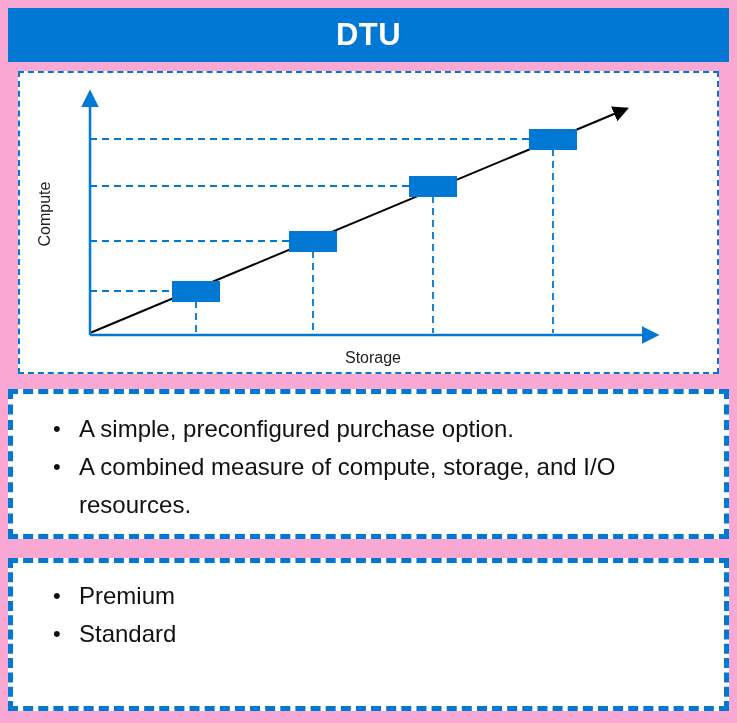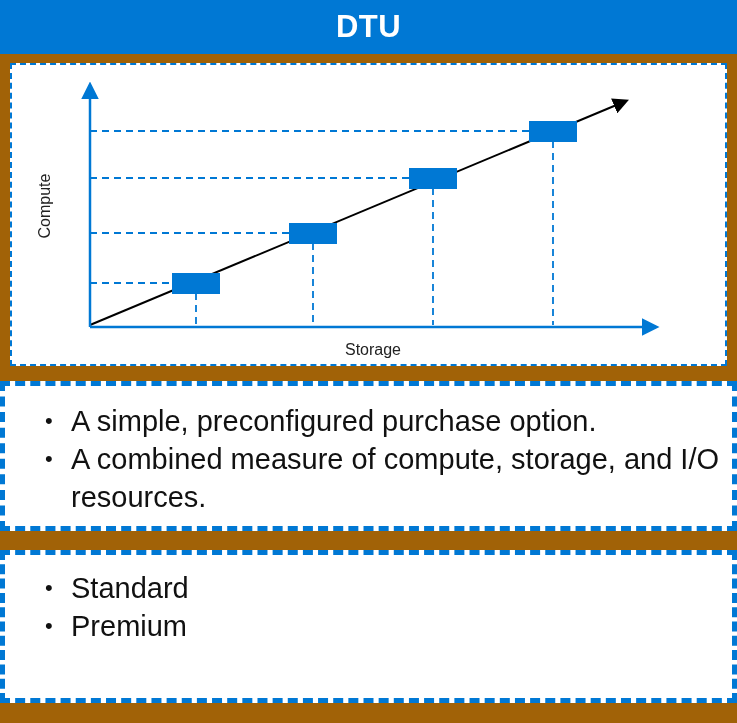--- a/index.html
+++ b/index.html
@@ -4,21 +4,22 @@
 <style>
   * { box-sizing: border-box; margin: 0; padding: 0; }
   html, body { background: #ffffff; }
   body {
     font-family: "Liberation Sans", sans-serif;
     color: #1a1a1a;
   }
   .page {
     width: 737px;
     height: 723px;
-    background: #a16207;
+    background: #f9a8d4;
+    padding: 8px;
     overflow: hidden;
   }
   .title-bar {
     height: 54px;
     background: var(--accent, #0078d4);
     display: flex;
     align-items: center;
     justify-content: center;
   }
   .title-bar .title {
@@ -40,21 +41,21 @@
     border: 5px dashed var(--accent, #0078d4);
     background: #ffffff;
     padding: 16px 10px 10px 10px;
   }
   .info-box.description { height: 150px; margin-bottom: 19px; }
   .info-box.tiers { height: 153px; padding-top: 14px; }
   .bullet-list { list-style: none; }
   .bullet-list li {
     position: relative;
     padding-left: 56px;
-    font-size: 29px;
+    font-size: 24px;
     line-height: 38px;
     color: #111111;
   }
   .bullet-list li::before {
     content: "\2022";
     position: absolute;
     left: 30px;
     top: 0;
     font-size: 22px;
     color: #111111;
@@ -108,18 +109,18 @@
 
   <div class="info-box description">
     <ul class="bullet-list">
       <li>A simple, preconfigured purchase option.</li>
       <li>A combined measure of compute, storage, and I/O resources.</li>
     </ul>
   </div>
 
   <div class="info-box tiers">
     <ul class="bullet-list">
+      <li>Premium</li>
       <li>Standard</li>
-      <li>Premium</li>
     </ul>
   </div>
 
 </div>
 
 </body></html>

